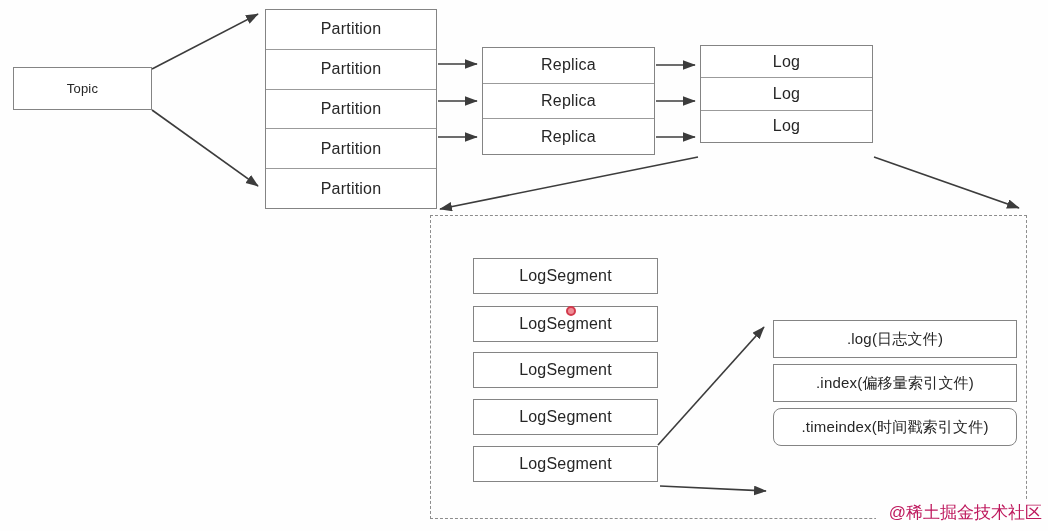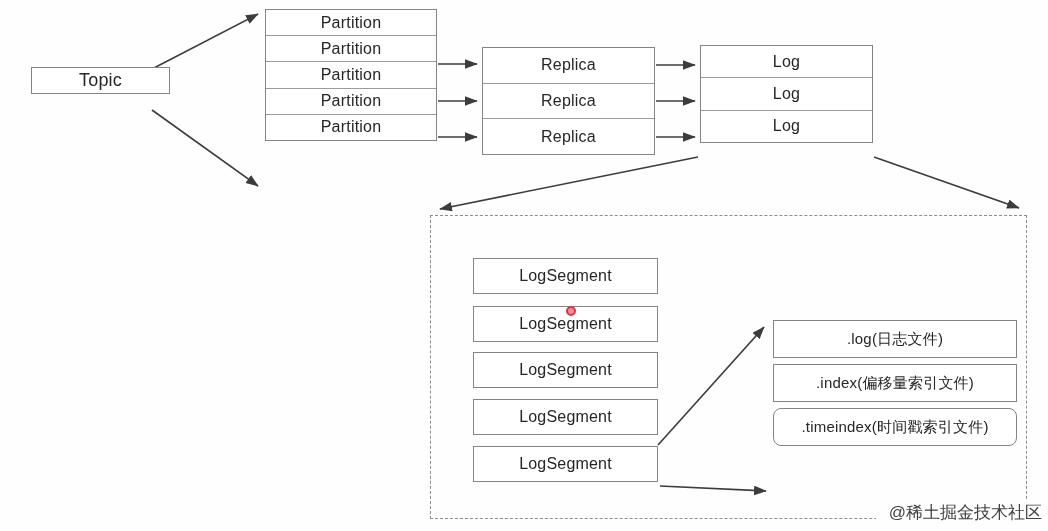--- a/index.html
+++ b/index.html
@@ -64,21 +64,21 @@
     border-radius: 50%;
     background: rgba(236, 120, 130, 0.85);
     border: 2px solid #d23a4c;
     box-sizing: border-box;
   }
   .watermark {
     position: absolute;
     left: 876px; top: 501px;
     width: 166px;
     font-size: 17px;
-    color: #404040;
+    color: #be185d;
     white-space: nowrap;
     background: #fefefe;
     text-align: right;
   }
 </style>
 </head>
 <body>
 
 <div class="stage">
 
@@ -97,23 +97,23 @@
       <line x1="656" y1="65" x2="695" y2="65" marker-end="url(#ah)"></line>
       <line x1="656" y1="101" x2="695" y2="101" marker-end="url(#ah)"></line>
       <line x1="656" y1="137" x2="695" y2="137" marker-end="url(#ah)"></line>
       <line x1="698" y1="157" x2="440" y2="209" marker-end="url(#ah)"></line>
       <line x1="874" y1="157" x2="1019" y2="208" marker-end="url(#ah)"></line>
       <line x1="658" y1="445" x2="764" y2="327" marker-end="url(#ah)"></line>
       <line x1="660" y1="486" x2="766" y2="491" marker-end="url(#ah)"></line>
     </g>
   </svg>
 
-  <div class="box" style="left:13px; top:67px; width:139px; height:27px; font-size:18px;margin-left:18px;">Topic</div>
+  <div class="box" style="left:13px; top:67px; width:139px; height:43px; font-size:13px;">Topic</div>
 
-  <div class="stack" style="left:265px; top:9px; width:172px; height:132px;">
+  <div class="stack" style="left:265px; top:9px; width:172px; height:200px;">
     <div class="row">Partition</div>
     <div class="row">Partition</div>
     <div class="row">Partition</div>
     <div class="row">Partition</div>
     <div class="row">Partition</div>
   </div>
 
   <div class="stack" style="left:482px; top:47px; width:173px; height:108px;">
     <div class="row">Replica</div>
     <div class="row">Replica</div>

